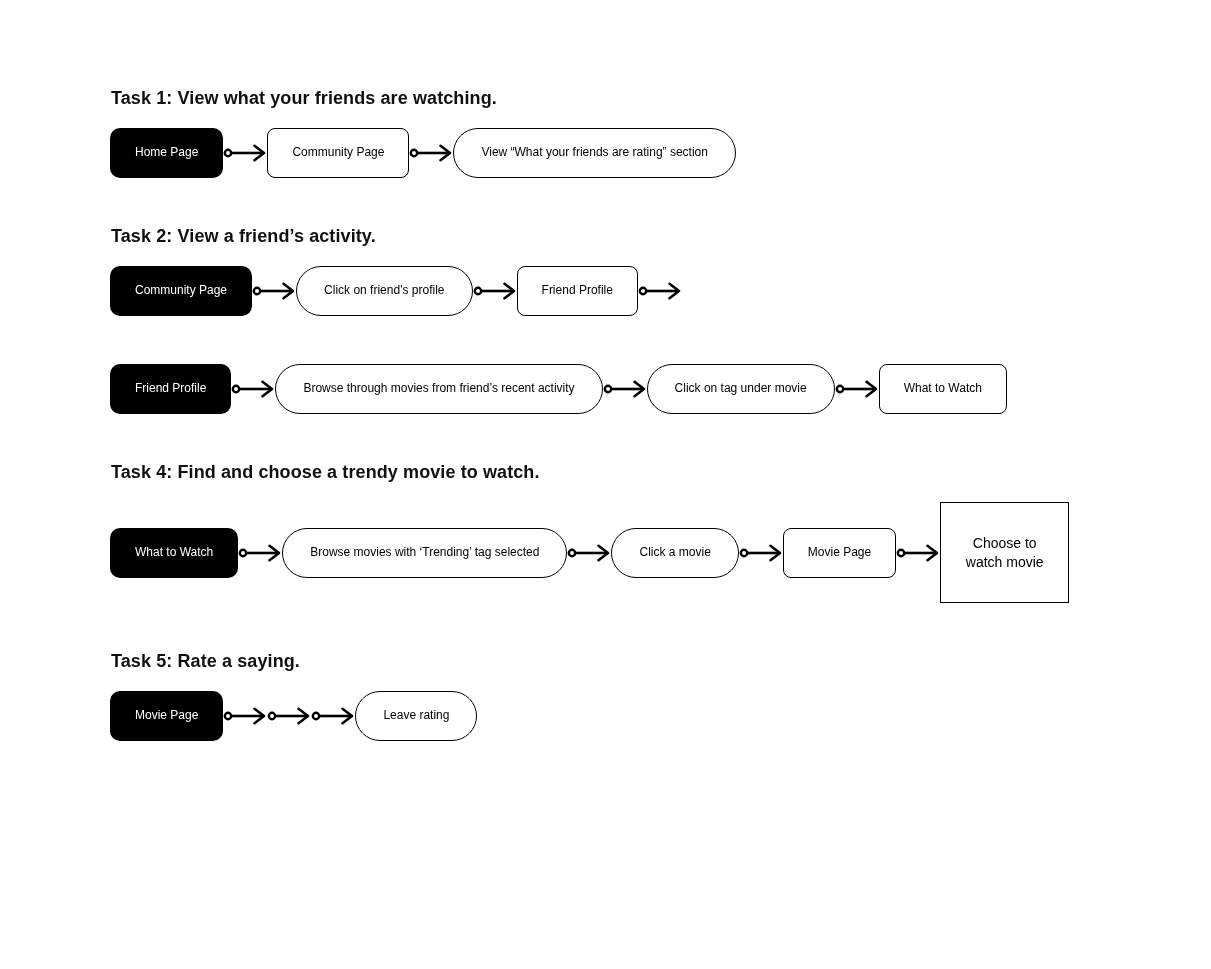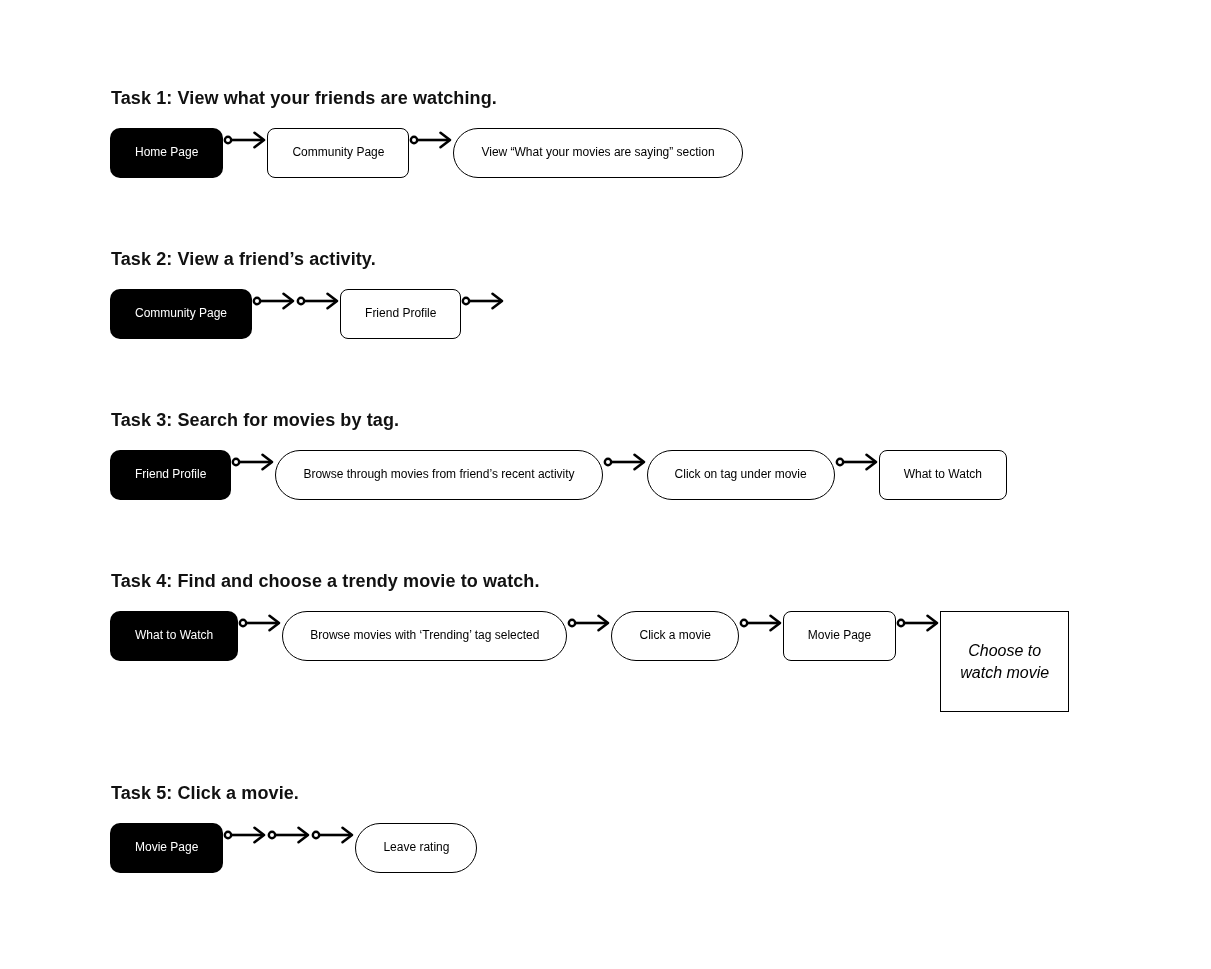--- a/index.html
+++ b/index.html
@@ -17,30 +17,31 @@
     background: var(--page-bg);
     font-family: "Liberation Sans", sans-serif;
   }
   .canvas {
     position: relative;
     width: 1211px;
     min-height: 969px;
     background: var(--page-bg);
     padding: 88px 0 60px 110px;
   }
-  .task + .task { margin-top: 71px; }
+  .task + .task { margin-top: 48px; }
   .task-title {
     margin: 0 0 19px 1px;
     font-size: 18px;
     font-weight: bold;
     color: var(--title-color);
     letter-spacing: 0.1px;
   }
   .flow-row {
     display: flex;
+    align-items: center;
   }
   .node {
     height: 50px;
     display: flex;
     align-items: center;
     justify-content: center;
     flex: 0 0 auto;
     padding: 0 24px;
     font-size: 12px;
     line-height: 1.3;
@@ -62,23 +63,22 @@
     border-radius: 25px;
     padding: 0 27px;
   }
   .node.outcome {
     width: 129px;
     height: 101px;
     border-radius: 0;
     border-width: 1.2px;
     white-space: normal;
     padding: 0 12px;
-    font-size: 16px;
+    font-size: 14px;
     line-height: 1.35;
-    font-style: italic;
   }
   .arrow {
     flex: 0 0 auto;
     color: var(--ink);
     display: block;
   }
 </style>
 </head>
 <body>
 
@@ -97,54 +97,56 @@
       </svg>
       <div class="node screen">
         <span>Community Page</span>
       </div>
       <svg class="arrow" width="44" height="24" viewBox="0 0 44 24">
         <circle cx="5" cy="12" r="3.2" fill="#ffffff" stroke="currentColor" stroke-width="2.4"></circle>
         <line x1="8.4" y1="12" x2="39.5" y2="12" stroke="currentColor" stroke-width="2.6"></line>
         <path d="M31.5 4.8 L41 12 L31.5 19.2" fill="none" stroke="currentColor" stroke-width="2.6" stroke-linecap="round" stroke-linejoin="round"></path>
       </svg>
       <div class="node action">
-        <span>View “What your movies are saying” section</span>
+        <span>View “What your friends are rating” section</span>
       </div>
     </div>
   </section>
 
   <section class="task">
     <h2 class="task-title">Task 2: View a friend’s activity.</h2>
     <div class="flow-row">
       <div class="node start">
         <span>Community Page</span>
       </div>
       <svg class="arrow" width="44" height="24" viewBox="0 0 44 24">
         <circle cx="5" cy="12" r="3.2" fill="#ffffff" stroke="currentColor" stroke-width="2.4"></circle>
         <line x1="8.4" y1="12" x2="39.5" y2="12" stroke="currentColor" stroke-width="2.6"></line>
         <path d="M31.5 4.8 L41 12 L31.5 19.2" fill="none" stroke="currentColor" stroke-width="2.6" stroke-linecap="round" stroke-linejoin="round"></path>
       </svg>
+      <div class="node action">
+        <span>Click on friend’s profile</span>
+      </div>
       <svg class="arrow" width="44" height="24" viewBox="0 0 44 24">
         <circle cx="5" cy="12" r="3.2" fill="#ffffff" stroke="currentColor" stroke-width="2.4"></circle>
         <line x1="8.4" y1="12" x2="39.5" y2="12" stroke="currentColor" stroke-width="2.6"></line>
         <path d="M31.5 4.8 L41 12 L31.5 19.2" fill="none" stroke="currentColor" stroke-width="2.6" stroke-linecap="round" stroke-linejoin="round"></path>
       </svg>
       <div class="node screen">
         <span>Friend Profile</span>
       </div>
       <svg class="arrow" width="44" height="24" viewBox="0 0 44 24">
         <circle cx="5" cy="12" r="3.2" fill="#ffffff" stroke="currentColor" stroke-width="2.4"></circle>
         <line x1="8.4" y1="12" x2="39.5" y2="12" stroke="currentColor" stroke-width="2.6"></line>
         <path d="M31.5 4.8 L41 12 L31.5 19.2" fill="none" stroke="currentColor" stroke-width="2.6" stroke-linecap="round" stroke-linejoin="round"></path>
       </svg>
     </div>
   </section>
 
   <section class="task">
-    <h2 class="task-title">Task 3: Search for movies by tag.</h2>
     <div class="flow-row">
       <div class="node start">
         <span>Friend Profile</span>
       </div>
       <svg class="arrow" width="44" height="24" viewBox="0 0 44 24">
         <circle cx="5" cy="12" r="3.2" fill="#ffffff" stroke="currentColor" stroke-width="2.4"></circle>
         <line x1="8.4" y1="12" x2="39.5" y2="12" stroke="currentColor" stroke-width="2.6"></line>
         <path d="M31.5 4.8 L41 12 L31.5 19.2" fill="none" stroke="currentColor" stroke-width="2.6" stroke-linecap="round" stroke-linejoin="round"></path>
       </svg>
       <div class="node action">
@@ -204,21 +206,21 @@
         <line x1="8.4" y1="12" x2="39.5" y2="12" stroke="currentColor" stroke-width="2.6"></line>
         <path d="M31.5 4.8 L41 12 L31.5 19.2" fill="none" stroke="currentColor" stroke-width="2.6" stroke-linecap="round" stroke-linejoin="round"></path>
       </svg>
       <div class="node outcome">
         <span>Choose to watch movie</span>
       </div>
     </div>
   </section>
 
   <section class="task">
-    <h2 class="task-title">Task 5: Click a movie.</h2>
+    <h2 class="task-title">Task 5: Rate a saying.</h2>
     <div class="flow-row">
       <div class="node start">
         <span>Movie Page</span>
       </div>
       <svg class="arrow" width="44" height="24" viewBox="0 0 44 24">
         <circle cx="5" cy="12" r="3.2" fill="#ffffff" stroke="currentColor" stroke-width="2.4"></circle>
         <line x1="8.4" y1="12" x2="39.5" y2="12" stroke="currentColor" stroke-width="2.6"></line>
         <path d="M31.5 4.8 L41 12 L31.5 19.2" fill="none" stroke="currentColor" stroke-width="2.6" stroke-linecap="round" stroke-linejoin="round"></path>
       </svg>
       <svg class="arrow" width="44" height="24" viewBox="0 0 44 24">

